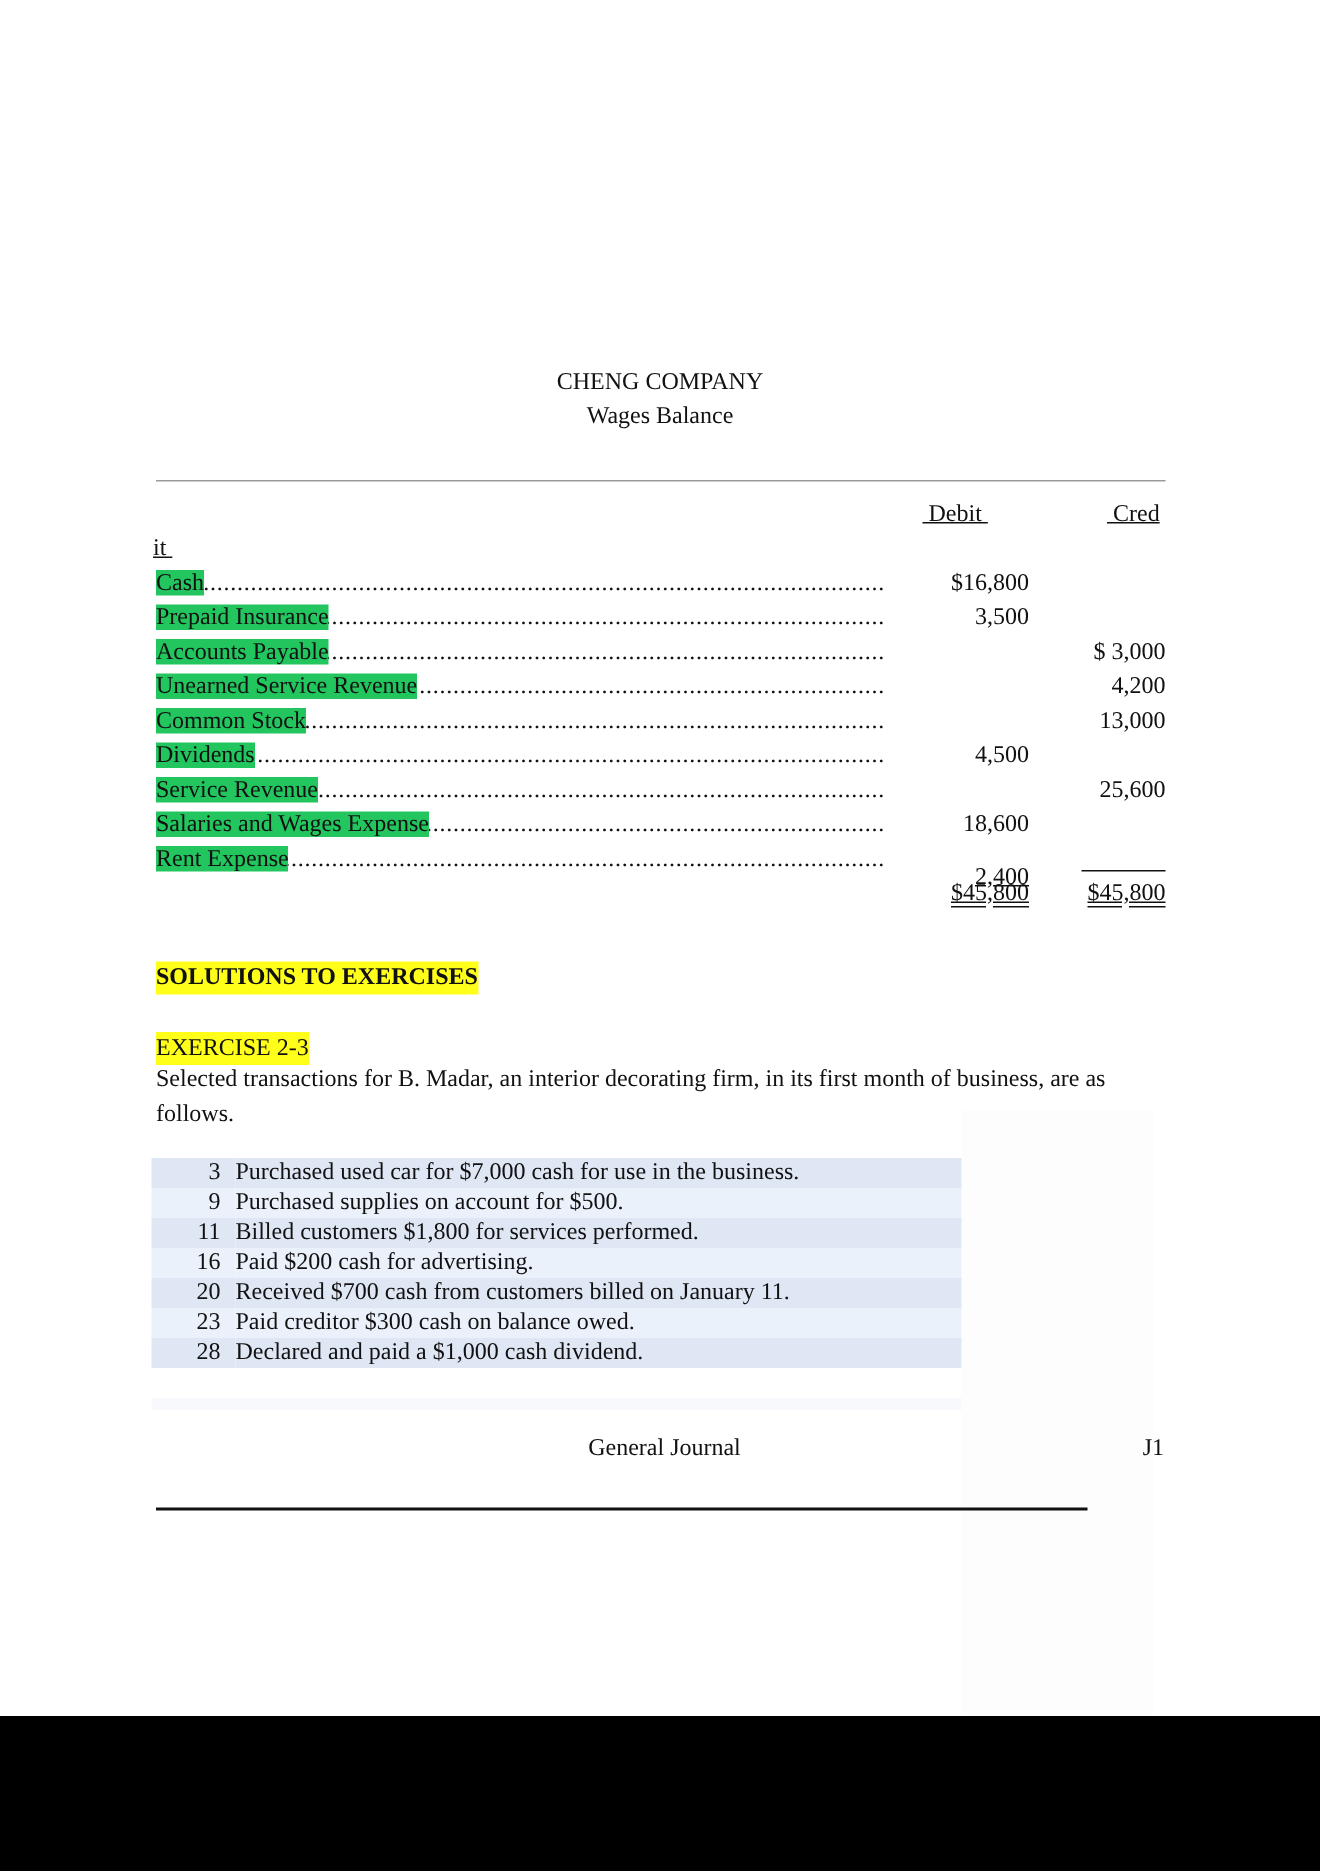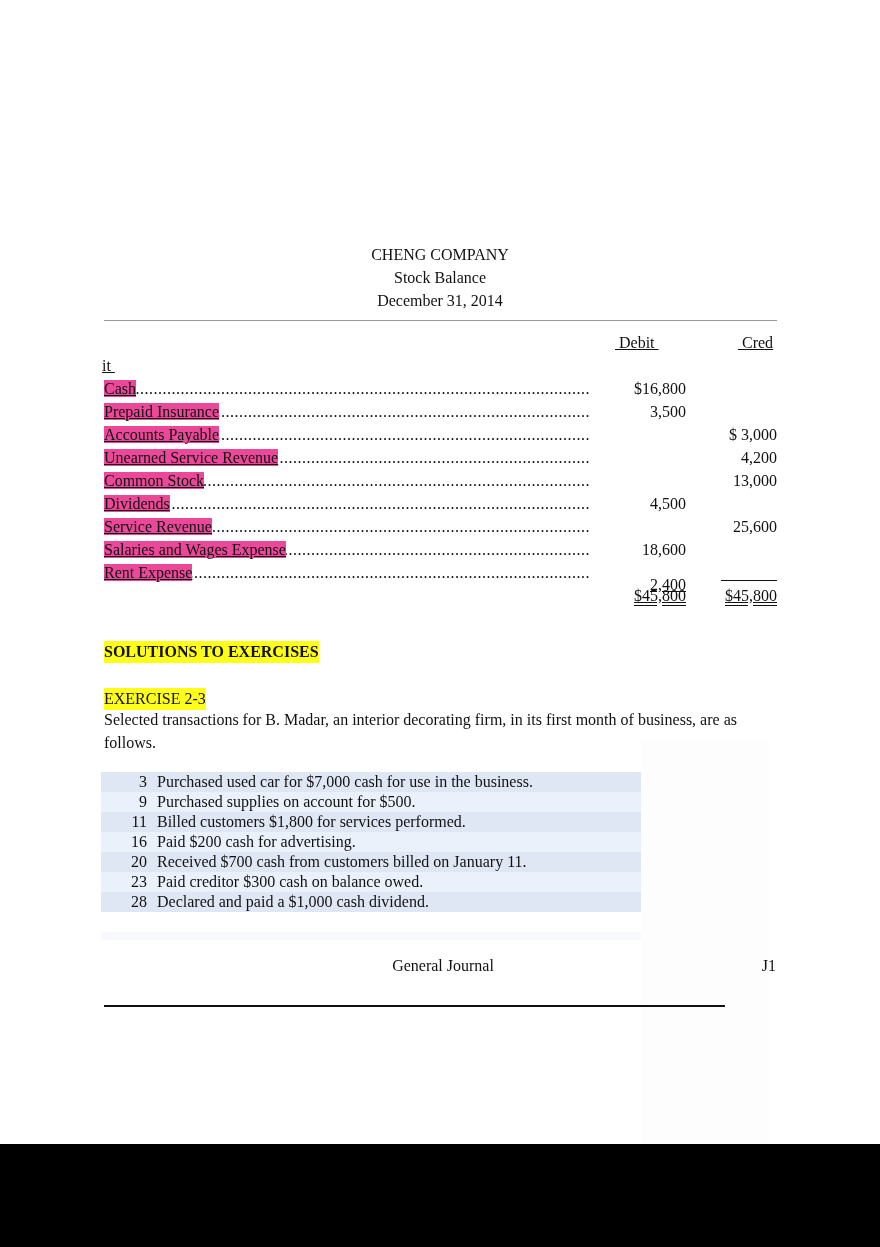--- a/index.html
+++ b/index.html
@@ -9,21 +9,21 @@
       font-family: "Liberation Serif", serif; color: #111;
     }
     .page { position: absolute; left: 0; top: 0; width: 880px; height: 1156px; background: #fff; }
     .bottom-band { position: absolute; left: 0; top: 1144px; width: 880px; height: 103px; background: #000; }
 
     .center-line { position: absolute; left: 0; width: 880px; text-align: center; font-size: 16px; line-height: 20px; }
     .rule { position: absolute; left: 104px; width: 673px; top: 320px; height: 1px; background: #9a9a9a; }
 
     .tb-row { position: absolute; left: 104px; width: 673px; height: 23px; font-size: 16px; line-height: 20px; }
     .tb-label { position: absolute; left: 0; top: 0; width: 486px; white-space: nowrap; overflow: hidden; }
-    .tb-label .name { background: #ec4899; padding-right: 0; text-decoration: underline; }
+    .tb-label .name { background: #22c55e; padding-right: 0; }
     .tb-label .dots { position: absolute; left: 0; top: 0; right: 0; z-index: 0; letter-spacing: 0.5px; color: #111; }
     .tb-label .name { position: relative; z-index: 1; }
     .tb-debit { position: absolute; right: 91px; top: 0; text-align: center; }
     .tb-credit { position: absolute; right: 0; top: 0; text-align: right; }
     .u { text-decoration: underline; margin-top: 12px; }
     .uu { text-decoration: underline double; }
     .blank-line { display: inline-block; width: 56px; border-bottom: 1px solid #111; height: 17px; }
 
     .hdr { position: absolute; font-size: 16px; line-height: 20px; text-decoration: underline; white-space: pre; }
 
@@ -46,22 +46,21 @@
     .gj-rule { position: absolute; left: 104px; top: 1005px; width: 621px; height: 2px; background: #111; }
   </style>
 </head>
 <body>
 
 <div class="page">
 
   <div class="faint-col"></div>
 
   <div class="center-line" style="top:245px;">CHENG COMPANY</div>
-  <div class="center-line" style="top:268px;">Stock Balance</div>
-  <div class="center-line" style="top:291px;">December 31, 2014</div>
+  <div class="center-line" style="top:268px;">Wages Balance</div>
   <div class="rule"></div>
 
   <div class="hdr" style="left:615px; top:333px;"> Debit </div>
   <div class="hdr" style="left:738px; top:333px;"> Cred</div>
   <div class="hdr" style="left:102px; top:356px;">it </div>
 
   <div id="tb-rows">
       <div class="tb-row" style="top: 379px;">
         <div class="tb-label"><span class="dots">........................................................................................................................................................................................................</span><span class="name">Cash</span></div>
         <div class="tb-debit">$16,800</div>

